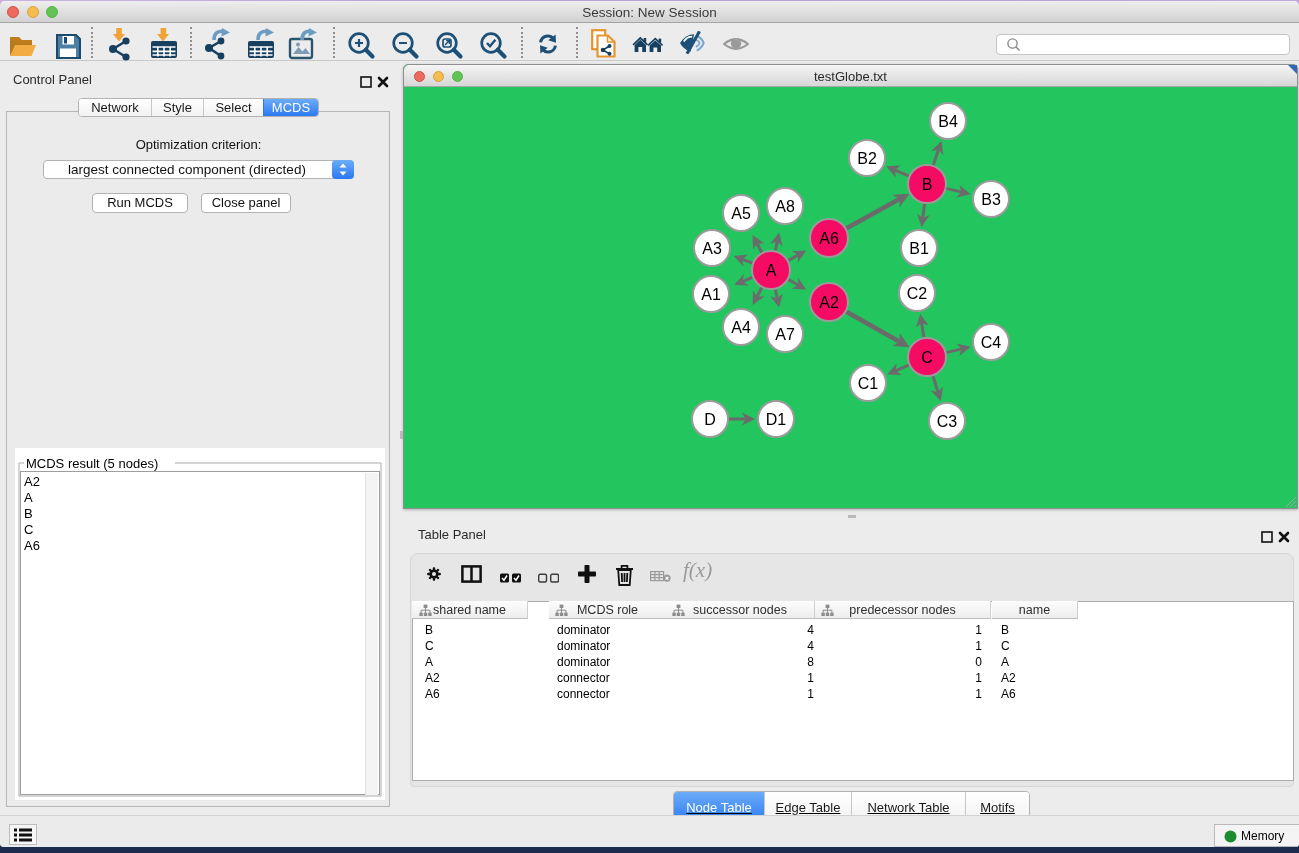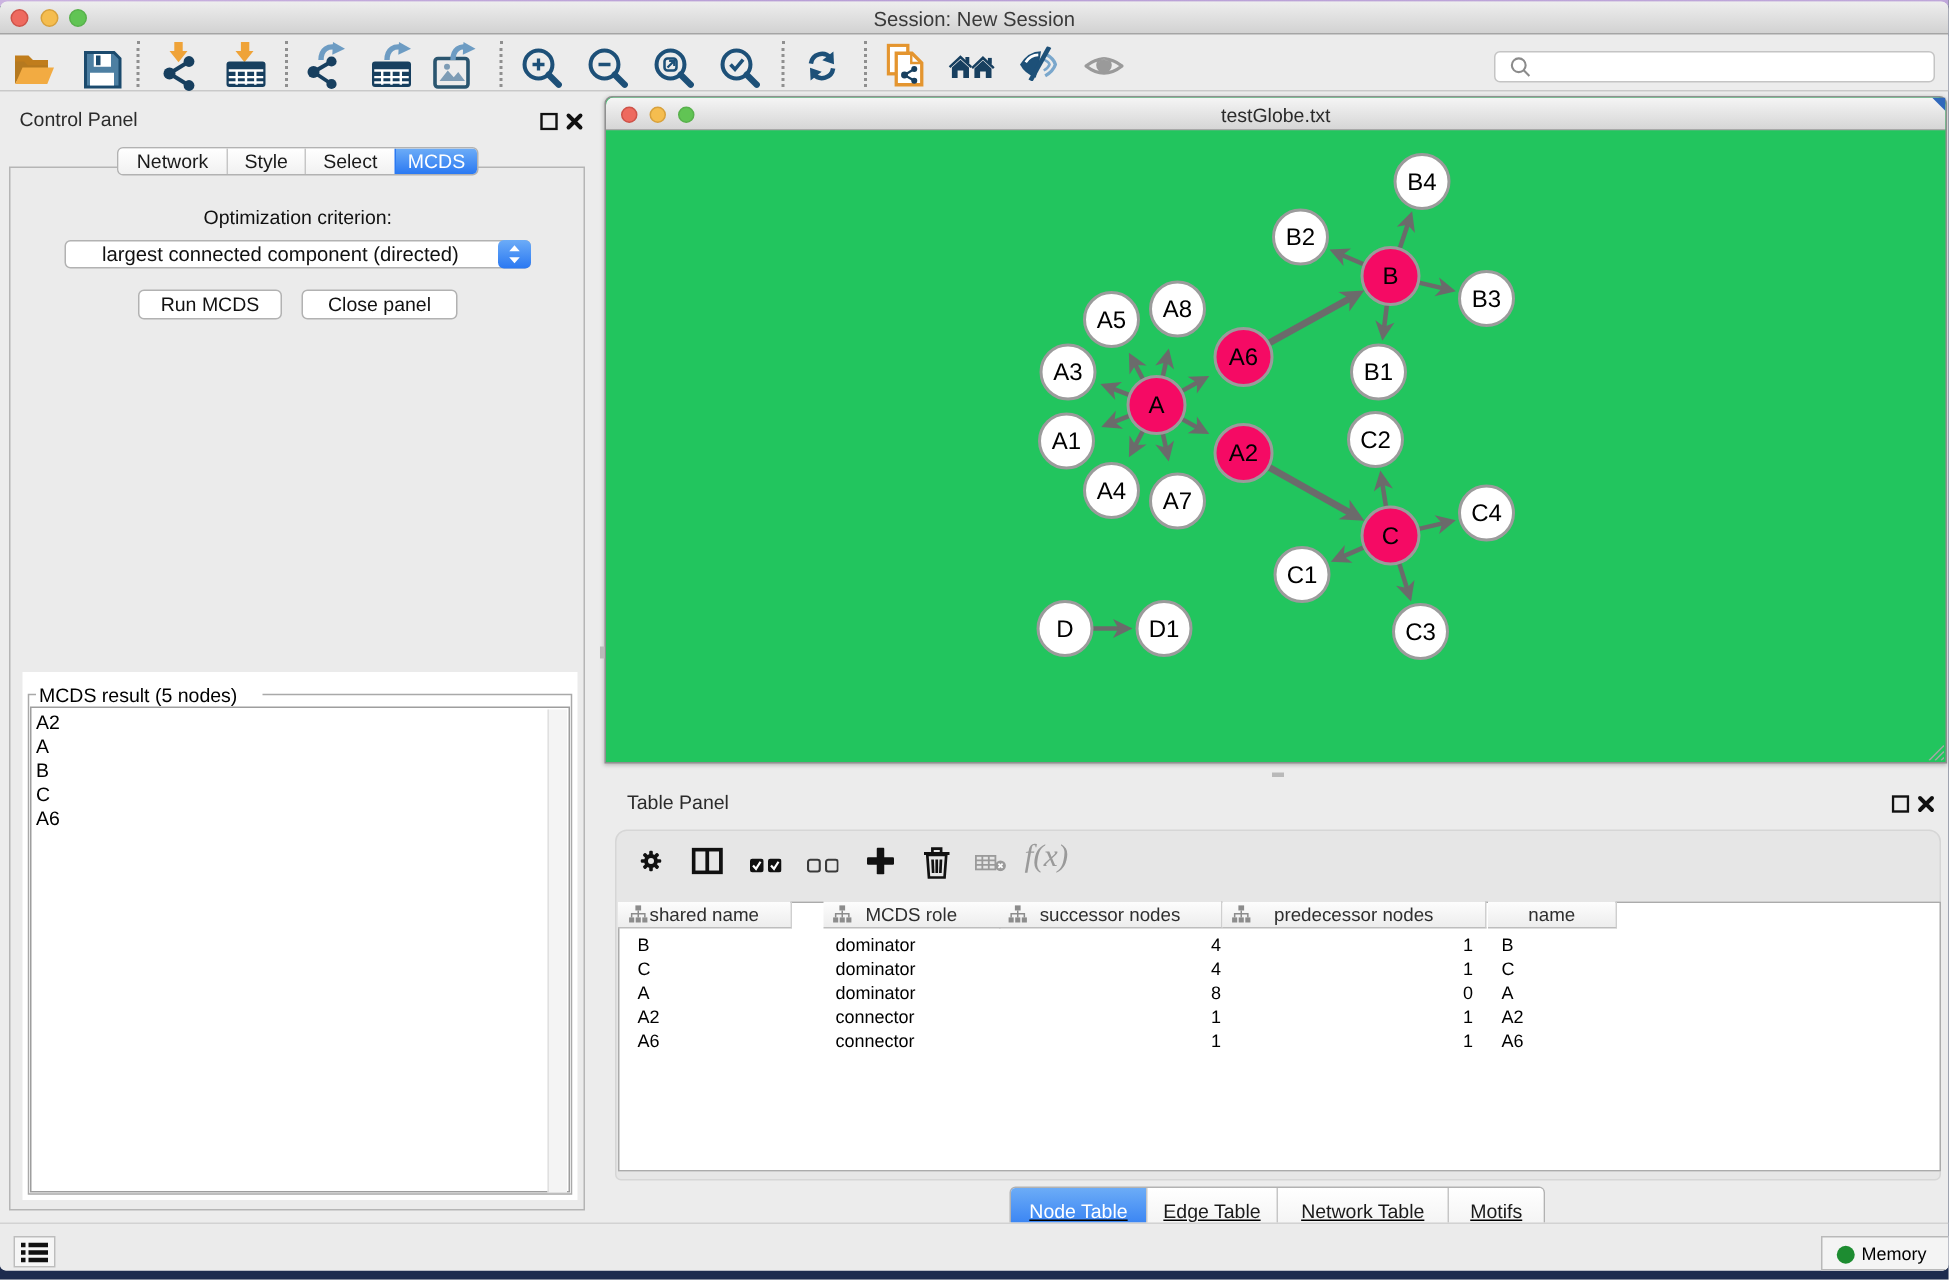--- a/index.html
+++ b/index.html
@@ -219,21 +219,21 @@
     </div>
     <div class="optlabel">Optimization criterion:</div>
     <div class="combo">
       <span class="txt">largest connected component (directed)</span>
       <span class="cap"><svg width="22" height="19" viewBox="0 0 22 19">
           <path d="M11 3.5 L14.5 7.5 H7.5 z" fill="#fff"></path>
           <path d="M11 15.5 L14.5 11.5 H7.5 z" fill="#fff"></path>
         </svg></span>
     </div>
     <div class="btn" style="left:92px;top:192px;width:96px">Run MCDS</div>
-    <div class="btn" style="left:201px;top:192px;width:104px">Close panel</div>
+    <div class="btn" style="left:201px;top:192px;width:90px">Close panel</div>
     <div class="mcds-box">
       <svg class="abs" style="left:0;top:0" width="370" height="352" viewBox="0 0 370 352">
         <path d="M9 15 H4 V348 H366 V15 H160" fill="none" stroke="#a9a9a9" stroke-width="1"></path>
       </svg>
       <div class="abs" style="left:9px;top:8px;font-size:13px;color:#000;background:#fff;padding:0 2px">MCDS result (5 nodes)</div>
       <div class="list-inner">
         <div class="it" style="margin-top:2px">A2</div>
         <div class="it">A</div>
         <div class="it">B</div>
         <div class="it">C</div>

